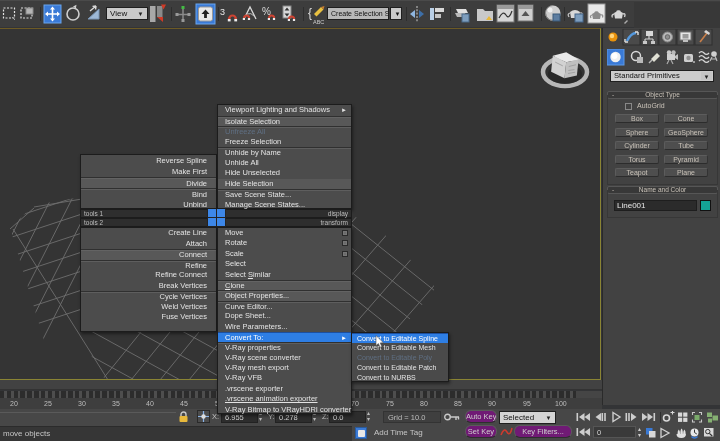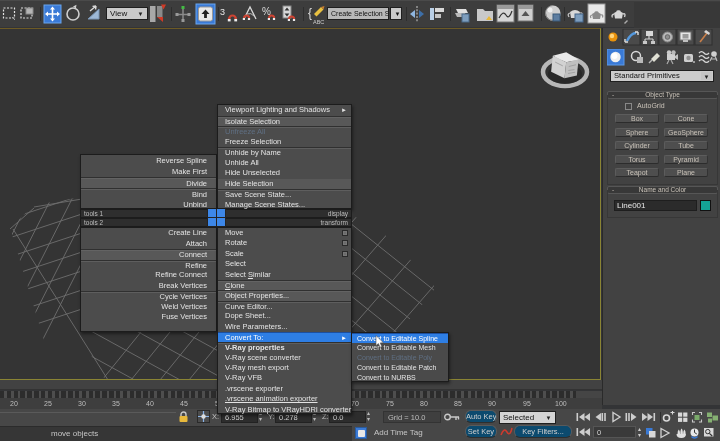--- a/index.html
+++ b/index.html
@@ -37,21 +37,21 @@
   #ruler { left:0; top:391px; width:602px; height:7px; background:#454545; }
   #ruler .ticks { position:absolute; left:0; top:0; width:576px; height:7px;
      background:repeating-linear-gradient(90deg,#2c2c2c 0px,#2c2c2c 4.4px,#4e4e4e 4.4px,#4e4e4e 6.82px); }
   #rnums { left:0; top:398px; width:602px; height:11px; background:#3e3e3e; }
   .rnum { position:absolute; top:1px; color:#bdbdbd; font-size:7px; line-height:9px; }
 
   
   #status { left:0; top:409px; width:720px; height:32px; background:#474747; }
   .sfield { position:absolute; background:#2d2d2d; border:1px solid #222; color:#d6d6d6; font-size:7.5px; line-height:11px; padding-left:3px; }
   .slabel { position:absolute; color:#c0c0c0; font-size:7.5px; }
-  .sbtn { position:absolute; background:#0c4a6e; border:1px solid #5a5a5a; border-bottom-color:#2e2e2e; border-radius:6px; color:#cfcfcf; font-size:7.5px; text-align:center; white-space:nowrap; overflow:hidden; }
+  .sbtn { position:absolute; background:#701a75; border:1px solid #5a5a5a; border-bottom-color:#2e2e2e; border-radius:6px; color:#cfcfcf; font-size:7.5px; text-align:center; white-space:nowrap; overflow:hidden; }
 </style>
 </head>
 <body>
 <div id="stage">
   <div id="toolbar" class="abs">
     <svg class="abs" style="left:0;top:0;" width="720" height="27" viewBox="0 0 720 27">
 
       <rect x="3.5" y="7" width="11" height="10" fill="none" stroke="#e4e4e4" stroke-width="1.2" stroke-dasharray="2,1.5"></rect>
       <path d="M12,16 l3,3" stroke="#aaa" stroke-width="1"></path>
 
@@ -426,21 +426,21 @@
     </svg>
     <div class="sbtn" style="left:465px;top:1px;width:32px;height:13px;line-height:12px;">Auto Key</div>
     <div class="drop" style="left:499px;top:1.5px;width:57px;height:13px;line-height:11px;background:#d4d4d4;">Selected<span class="droparrow">▼</span></div>
     <div class="sbtn" style="left:465px;top:16px;width:32px;height:13px;line-height:12px;">Set Key</div>
     <svg class="abs" style="left:500px;top:17px;" width="13" height="12" viewBox="0 0 13 12">
       <path d="M1,9 q3,-8 6,-3 q3,5 5,-4" fill="none" stroke="#cc3b2f" stroke-width="1.5"></path>
     </svg>
     <div class="sbtn" style="left:514px;top:16px;width:58px;height:13px;line-height:12px;">Key Filters...</div>
 
     <div class="abs" style="left:0;top:17px;width:352px;height:15px;background:#363636;border-top:1px solid #2b2b2b;"></div>
-    <div class="abs" style="left:3px;top:20px;color:#c6c6c6;font-size:8px;margin-left:48px;">move objects</div>
+    <div class="abs" style="left:3px;top:20px;color:#c6c6c6;font-size:8px;">move objects</div>
     <div class="abs" style="left:355px;top:18px;width:12px;height:12px;background:#3a7ad6;border:1px solid #2a5a9a;">
         <div class="abs" style="left:2px;top:2px;width:7px;height:7px;background:#e8e8e8;border-radius:1px;"></div>
       </div>
     <div class="abs" style="left:374px;top:19px;color:#c6c6c6;font-size:8px;">Add Time Tag</div>
 
     <svg class="abs" style="left:576px;top:2px;" width="144" height="13" viewBox="0 0 144 13">
       <g fill="#cdcdcd" stroke="none">
         <rect x="0.5" y="2" width="1.6" height="8"></rect>
         <path d="M8.5,2 L3,6 L8.5,10 Z M14,2 L8.5,6 L14,10 Z"></path>
         <path d="M25,2 L19.5,6 L25,10 Z"></path>
@@ -562,21 +562,21 @@
       <div class="qi ql" style="height:10.4px;line-height:10.4px;">Rotate<span class="mbox"></span></div>
       <div class="qi ql" style="height:10.4px;line-height:10.4px;">Scale<span class="mbox"></span></div>
       <div class="qi ql" style="height:10.4px;line-height:10.4px;">Select</div>
       <div class="qi ql" style="height:10.4px;line-height:10.4px;">Select <u>S</u>imilar</div>
       <div class="qi ql qsep qlite" style="height:10.4px;line-height:10.4px;"><u>C</u>lone</div>
       <div class="qi ql qsep qlite" style="height:10.4px;line-height:10.4px;">Object Properties...</div>
       <div class="qi ql qsep" style="height:10.4px;line-height:10.4px;">Curve Editor...</div>
       <div class="qi ql" style="height:10.4px;line-height:10.4px;">Dope Sheet...</div>
       <div class="qi ql" style="height:10.4px;line-height:10.4px;">Wire Parameters...</div>
       <div class="qi ql bluehl" style="height:10.4px;line-height:10.4px;">Convert To:<span style="position:absolute;right:4px;top:0;font-size:6px;">►</span></div>
-      <div class="qi ql qsep" style="height:10.4px;line-height:10.4px;font-weight:bold;">V-Ray properties</div>
+      <div class="qi ql qsep" style="height:10.4px;line-height:10.4px;">V-Ray properties</div>
       <div class="qi ql" style="height:10.4px;line-height:10.4px;">V-Ray scene converter</div>
       <div class="qi ql" style="height:10.4px;line-height:10.4px;">V-Ray mesh export</div>
       <div class="qi ql" style="height:10.4px;line-height:10.4px;">V-Ray VFB</div>
       <div class="qi ql" style="height:10.4px;line-height:10.4px;">.vrscene exporter</div>
       <div class="qi ql" style="height:10.4px;line-height:10.4px;text-decoration:underline;">.vrscene animation exporter</div>
       <div class="qi ql" style="height:10.4px;line-height:10.4px;">V-Ray Bitmap to VRayHDRI converter</div>
     </div>
 
     <div class="quad" style="left:351px; top:332px; width:98px; height:50px; background:#4a4a4a;">
       <div class="qi ql bluehl" style="height:10px;line-height:10px;font-size:7px;padding-left:5px;">Convert to Editable Spline</div>

